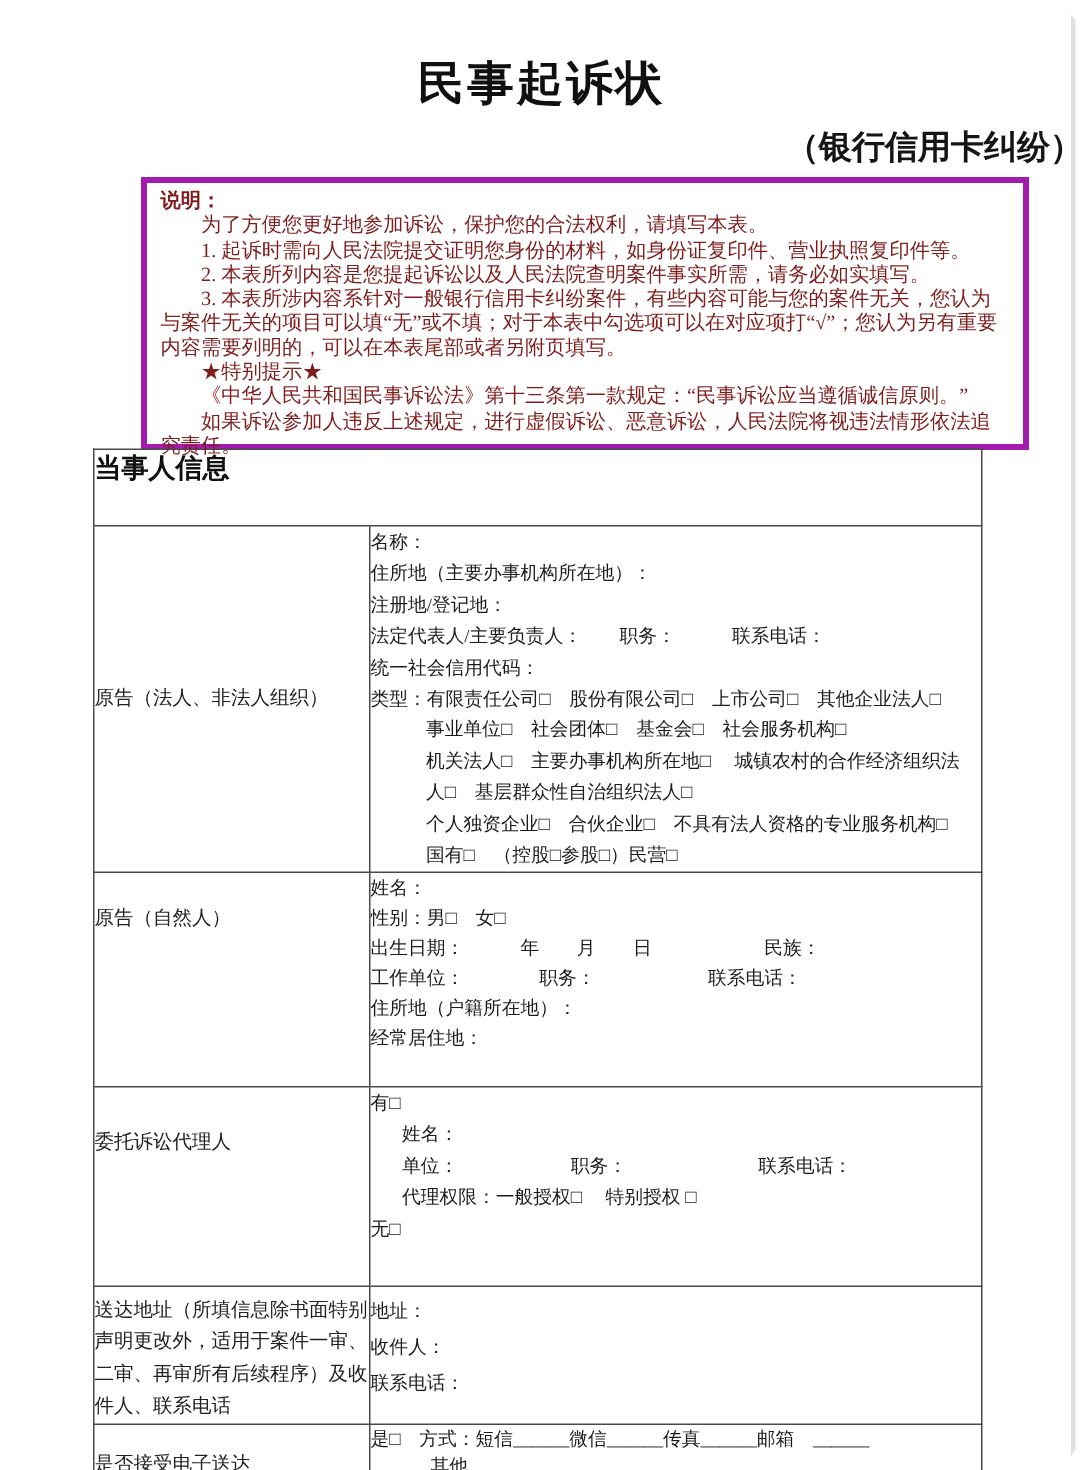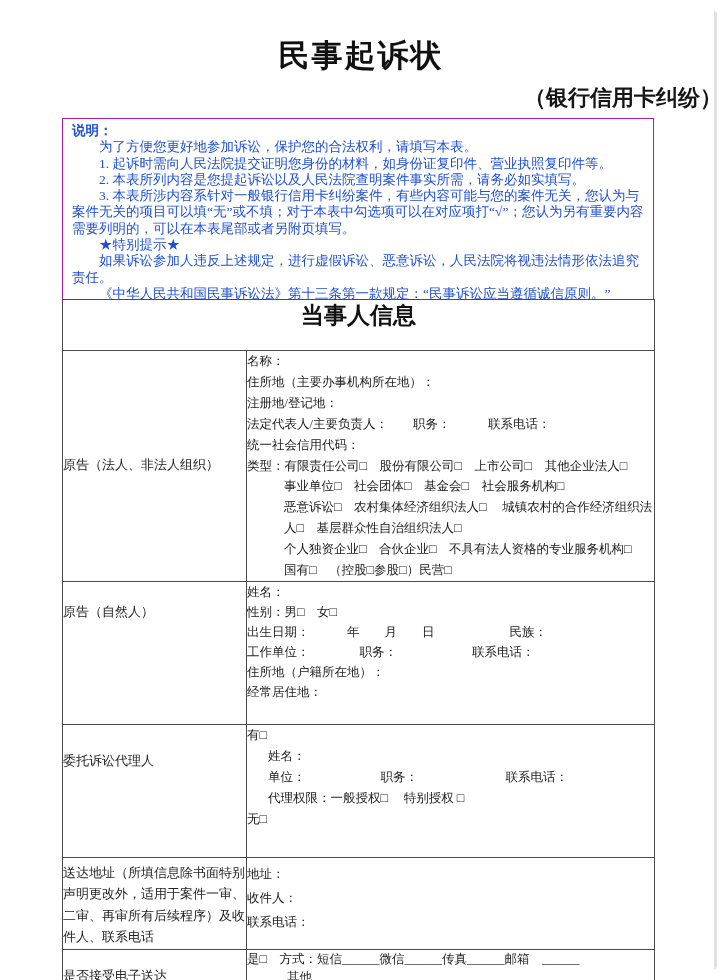--- a/index.html
+++ b/index.html
@@ -22,38 +22,38 @@
     letter-spacing:2px;line-height:36px;
   }
   .subtitle{
     position:absolute;top:84px;left:0;width:722px;
     text-align:right;font-size:22px;font-weight:bold;color:#151515;
     line-height:28px;
   }
   .sheet{position:absolute;left:62px;top:118px;width:592px;}
   .notice{
     box-sizing:border-box;width:592px;height:182px;
-    border:1px solid #a21caf;
+    border:4px solid #a21caf;
     padding:4px 9px 0 9px;
-    font-size:13.5px;line-height:16.3px;color:#1d4ed8;
+    font-size:13.5px;line-height:16.3px;color:#7f1d1d;margin-left:32px;
   }
   .notice p{margin:0;text-indent:27px;}
   .notice .nh{font-weight:bold;text-indent:0;}
   table.grid{
     border-collapse:collapse;table-layout:fixed;
     width:592px;margin-top:-1px;
   }
   table.grid td{
     border:1px solid #4a4a4a;
     vertical-align:top;overflow:hidden;
     padding:0;
   }
   td.sec{
-    height:50px;text-align:center;vertical-align:middle;
-    font-size:23px;font-weight:bold;color:#111;
+    height:50px;vertical-align:middle;
+    font-size:18px;font-weight:bold;color:#111;
   }
   td.lab{
     font-size:13px;line-height:18px;color:#222;
     padding-left:6px;padding-right:3px;font-family:Liberation Mono, monospace;
   }
   td.con{
     padding-left:6px;padding-right:3px;
     font-size:12.5px;color:#1b1b1b;
   }
   .ln{white-space:nowrap;line-height:20.9px;}
@@ -85,22 +85,22 @@
 
   <div class="sheet">
 
     <div class="notice">
       <p class="nh">说明：</p>
       <p>为了方便您更好地参加诉讼，保护您的合法权利，请填写本表。</p>
       <p>1. 起诉时需向人民法院提交证明您身份的材料，如身份证复印件、营业执照复印件等。</p>
       <p>2. 本表所列内容是您提起诉讼以及人民法院查明案件事实所需，请务必如实填写。</p>
       <p>3. 本表所涉内容系针对一般银行信用卡纠纷案件，有些内容可能与您的案件无关，您认为与案件无关的项目可以填“无”或不填；对于本表中勾选项可以在对应项打“√”；您认为另有重要内容需要列明的，可以在本表尾部或者另附页填写。</p>
       <p>★特别提示★</p>
+      <p>《中华人民共和国民事诉讼法》第十三条第一款规定：“民事诉讼应当遵循诚信原则。”</p>
       <p>如果诉讼参加人违反上述规定，进行虚假诉讼、恶意诉讼，人民法院将视违法情形依法追究责任。</p>
-      <p>《中华人民共和国民事诉讼法》第十三条第一款规定：“民事诉讼应当遵循诚信原则。”</p>
     </div>
 
     <table class="grid">
       <colgroup>
           <col style="width:184px">
           <col style="width:408px">
         </colgroup>
 
       <tbody>
           <tr>
@@ -110,21 +110,21 @@
       <tr class="r0">
         <td class="lab mid">原告（法人、非法人组织）</td>
         <td class="con">
           <div class="ln">名称：</div>
           <div class="ln">住所地（主要办事机构所在地）：</div>
           <div class="ln">注册地/登记地：</div>
           <div class="ln">法定代表人/主要负责人：　　职务：　　　联系电话：</div>
           <div class="ln">统一社会信用代码：</div>
           <div class="ln">类型：有限责任公司□　股份有限公司□　上市公司□　其他企业法人□</div>
           <div class="ln ind">事业单位□　社会团体□　基金会□　社会服务机构□</div>
-          <div class="ln ind">恶意诉讼□　农村集体经济组织法人□　 城镇农村的合作经济组织法</div>
+          <div class="ln ind">机关法人□　主要办事机构所在地□　 城镇农村的合作经济组织法</div>
           <div class="ln ind">人□　基层群众性自治组织法人□</div>
           <div class="ln ind">个人独资企业□　合伙企业□　不具有法人资格的专业服务机构□</div>
           <div class="ln ind">国有□　（控股□参股□）民营□</div>
         </td>
       </tr>
 
       <tr class="r1">
         <td class="lab">原告（自然人）</td>
         <td class="con">
           <div class="ln">姓名：</div>

